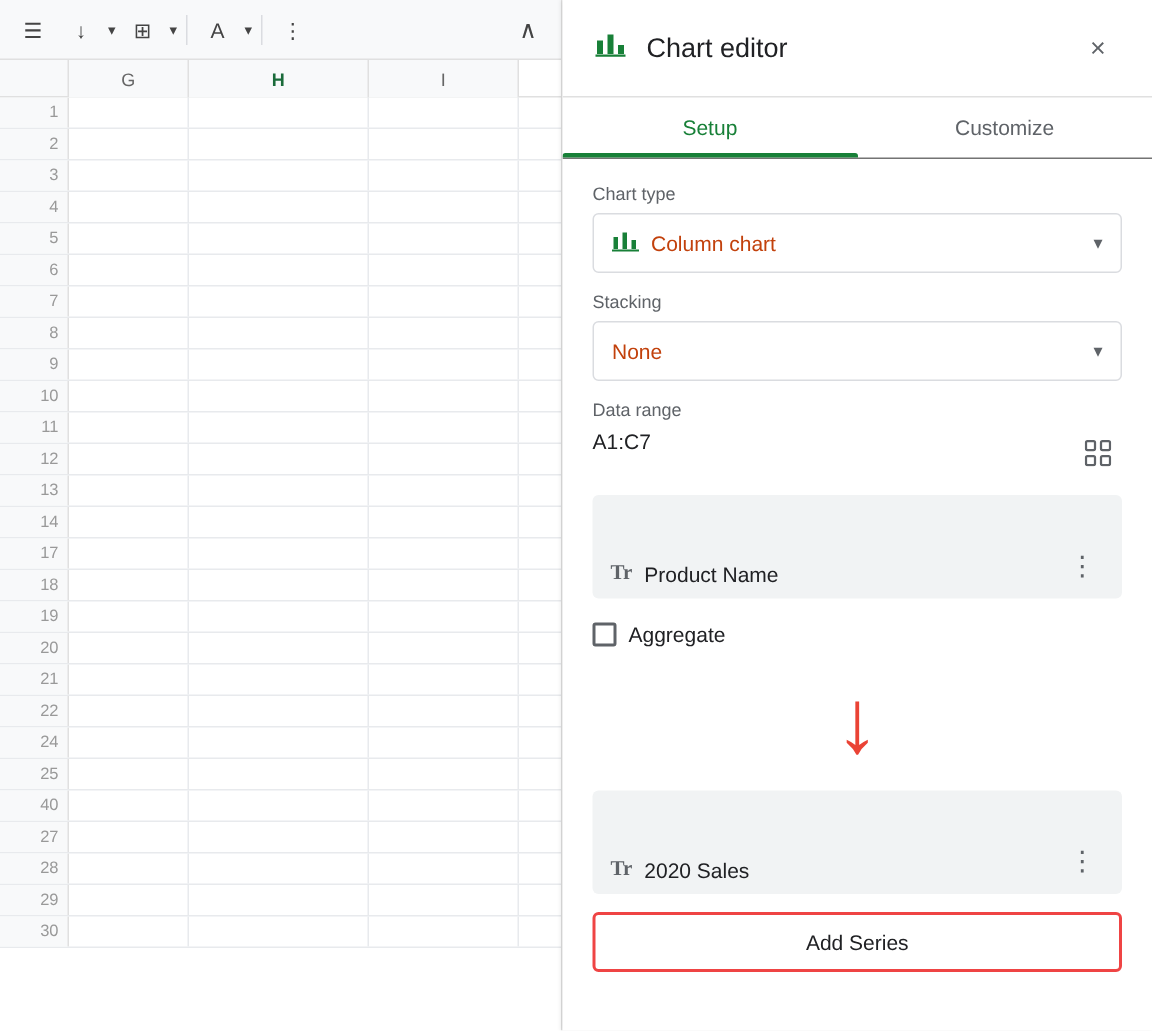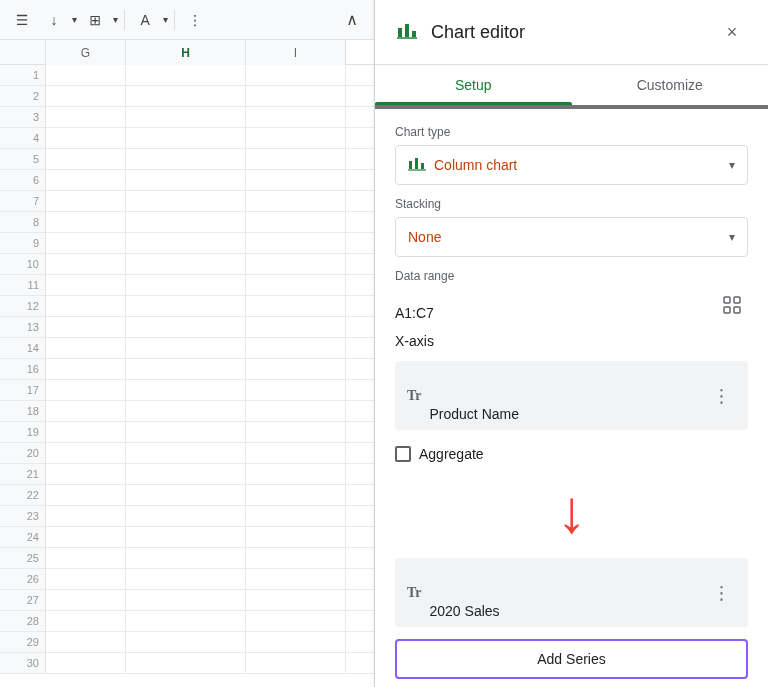--- a/index.html
+++ b/index.html
@@ -176,21 +176,21 @@
       justify-content: center;
       border-radius: 50%;
       cursor: pointer;
       color: #5f6368;
       font-size: 18px;
     }
 
     
     .panel-tabs {
       display: flex;
-      border-bottom: 4px solid #737373;
+      border-bottom: 1px solid #737373;
     }
 
     .panel-tab {
       flex: 1;
       text-align: center;
       padding: 12px 0;
       font-size: 14px;
       color: #5f6368;
       cursor: pointer;
       position: relative;
@@ -254,21 +254,21 @@
     }
 
     .dropdown-arrow {
       color: #5f6368;
       font-size: 12px;
     }
 
     
     .data-range-row {
       display: flex;
-      align-items: flex-end;
+      align-items: flex-start;
       gap: 8px;
     }
 
     .data-range-value {
       font-size: 14px;
       color: #202124;
       flex: 1;
     }
 
     .grid-icon-btn {
@@ -288,21 +288,21 @@
       color: #202124;
       font-weight: 500;
     }
 
     
     .axis-item {
       background: #f1f3f4;
       border-radius: 4px;
       padding: 8px 12px;
       display: flex;
-      align-items: center;
+      align-items: flex-end;
       gap: 8px;
     }
 
     .axis-type-icon {
       color: #5f6368;
       font-size: 14px;
       font-weight: bold;
       font-family: serif;
     }
 
@@ -367,21 +367,21 @@
 
     
     .series-section {
       display: flex;
       flex-direction: column;
       gap: 8px;
     }
 
     
     .add-series-btn {
-      border: 2px solid #8b5cf6;
+      border: 2px solid #ef4444;
       border-radius: 4px;
       padding: 10px 16px;
       display: flex;
       align-items: center;
       justify-content: center;
       cursor: pointer;
       background: #fff;
     }
 
     .add-series-label {
@@ -501,26 +501,20 @@
       <div class="grid-cell cell-h"></div>
       <div class="grid-cell cell-i"></div>
     </div>
         <div class="grid-row">
       <div class="row-num">14</div>
       <div class="grid-cell cell-g"></div>
       <div class="grid-cell cell-h"></div>
       <div class="grid-cell cell-i"></div>
     </div>
         <div class="grid-row">
-      <div class="row-num">16</div>
-      <div class="grid-cell cell-g"></div>
-      <div class="grid-cell cell-h"></div>
-      <div class="grid-cell cell-i"></div>
-    </div>
-        <div class="grid-row">
       <div class="row-num">17</div>
       <div class="grid-cell cell-g"></div>
       <div class="grid-cell cell-h"></div>
       <div class="grid-cell cell-i"></div>
     </div>
         <div class="grid-row">
       <div class="row-num">18</div>
       <div class="grid-cell cell-g"></div>
       <div class="grid-cell cell-h"></div>
       <div class="grid-cell cell-i"></div>
@@ -543,39 +537,33 @@
       <div class="grid-cell cell-h"></div>
       <div class="grid-cell cell-i"></div>
     </div>
         <div class="grid-row">
       <div class="row-num">22</div>
       <div class="grid-cell cell-g"></div>
       <div class="grid-cell cell-h"></div>
       <div class="grid-cell cell-i"></div>
     </div>
         <div class="grid-row">
-      <div class="row-num">23</div>
-      <div class="grid-cell cell-g"></div>
-      <div class="grid-cell cell-h"></div>
-      <div class="grid-cell cell-i"></div>
-    </div>
-        <div class="grid-row">
       <div class="row-num">24</div>
       <div class="grid-cell cell-g"></div>
       <div class="grid-cell cell-h"></div>
       <div class="grid-cell cell-i"></div>
     </div>
         <div class="grid-row">
       <div class="row-num">25</div>
       <div class="grid-cell cell-g"></div>
       <div class="grid-cell cell-h"></div>
       <div class="grid-cell cell-i"></div>
     </div>
         <div class="grid-row">
-      <div class="row-num">26</div>
+      <div class="row-num">40</div>
       <div class="grid-cell cell-g"></div>
       <div class="grid-cell cell-h"></div>
       <div class="grid-cell cell-i"></div>
     </div>
         <div class="grid-row">
       <div class="row-num">27</div>
       <div class="grid-cell cell-g"></div>
       <div class="grid-cell cell-h"></div>
       <div class="grid-cell cell-i"></div>
     </div>
@@ -655,23 +643,20 @@
           <svg width="18" height="18" viewBox="0 0 18 18" fill="none">
             <rect x="1" y="1" width="6" height="6" rx="1" stroke="#5f6368" stroke-width="1.5" fill="none"></rect>
             <rect x="11" y="1" width="6" height="6" rx="1" stroke="#5f6368" stroke-width="1.5" fill="none"></rect>
             <rect x="1" y="11" width="6" height="6" rx="1" stroke="#5f6368" stroke-width="1.5" fill="none"></rect>
             <rect x="11" y="11" width="6" height="6" rx="1" stroke="#5f6368" stroke-width="1.5" fill="none"></rect>
           </svg>
         </div>
       </div>
     </div>
 
-    <div>
-      <div class="section-label">X-axis</div>
-    </div>
 
     <div class="axis-item">
       <span class="axis-type-icon">Tr</span>
       <span class="axis-item-label">Product Name</span>
       <div class="more-btn">⋮</div>
     </div>
 
     <div class="aggregate-row">
       <div class="checkbox"></div>
       <span class="aggregate-label">Aggregate</span>

